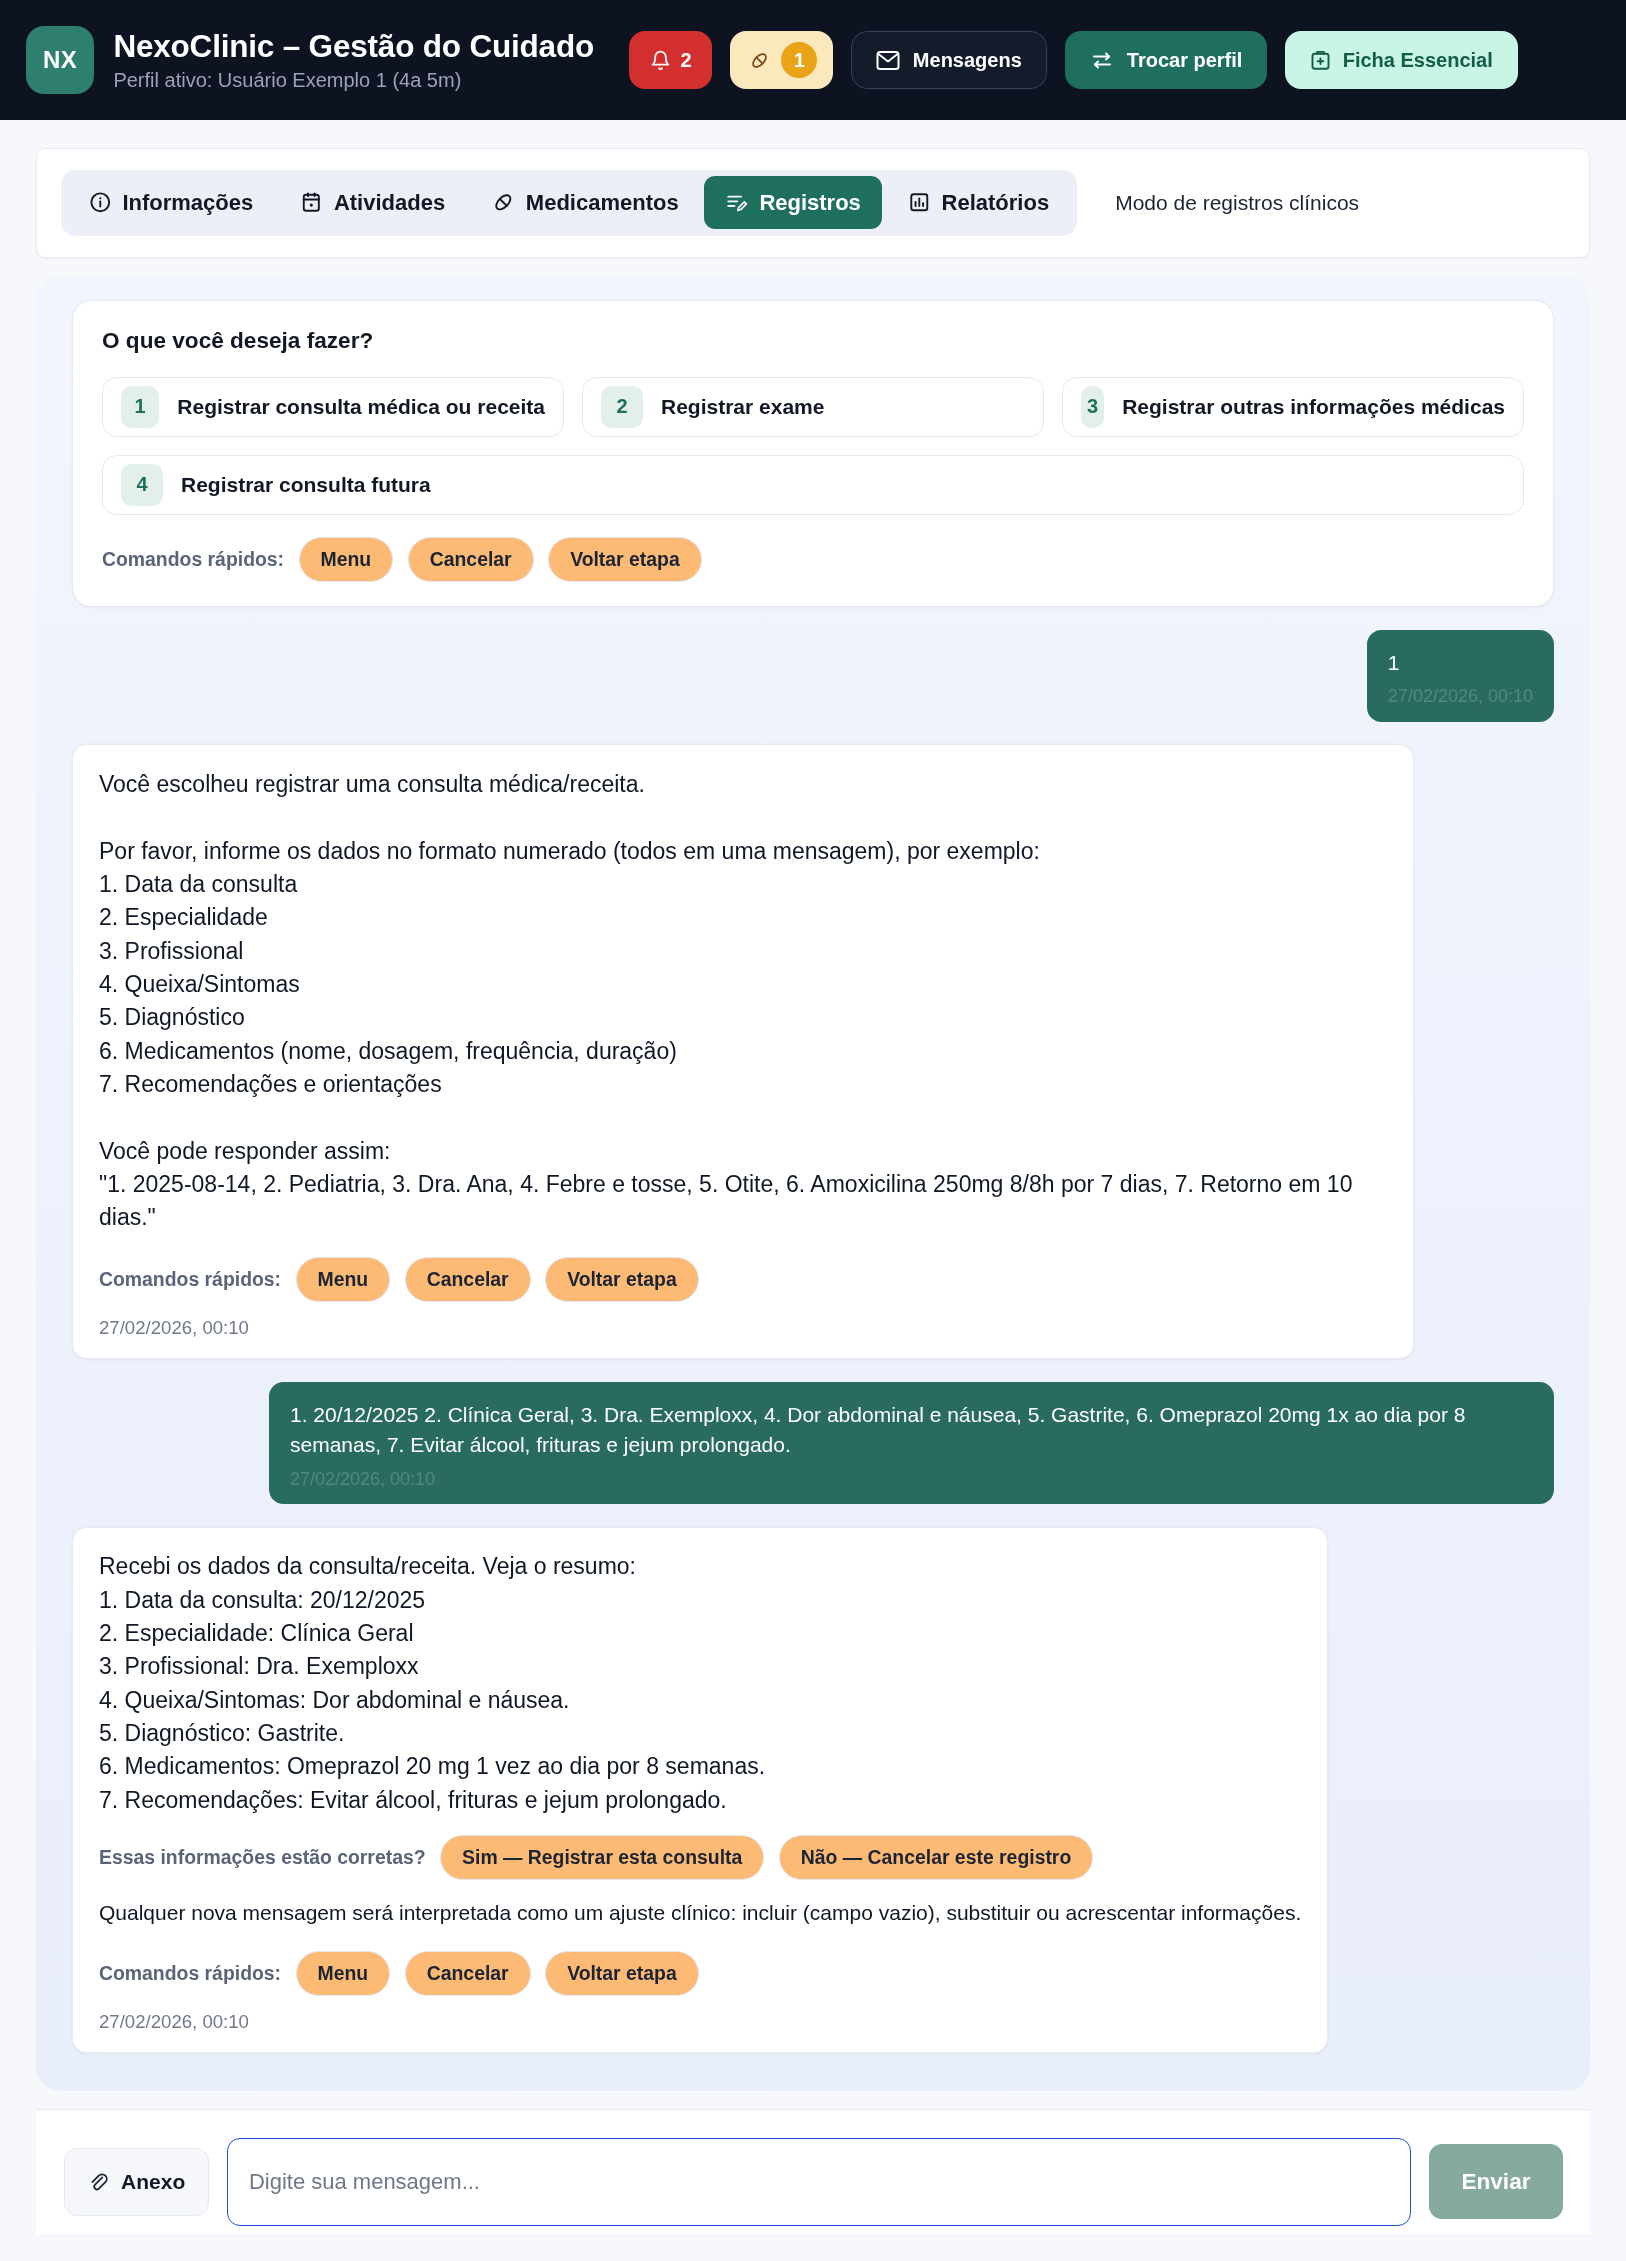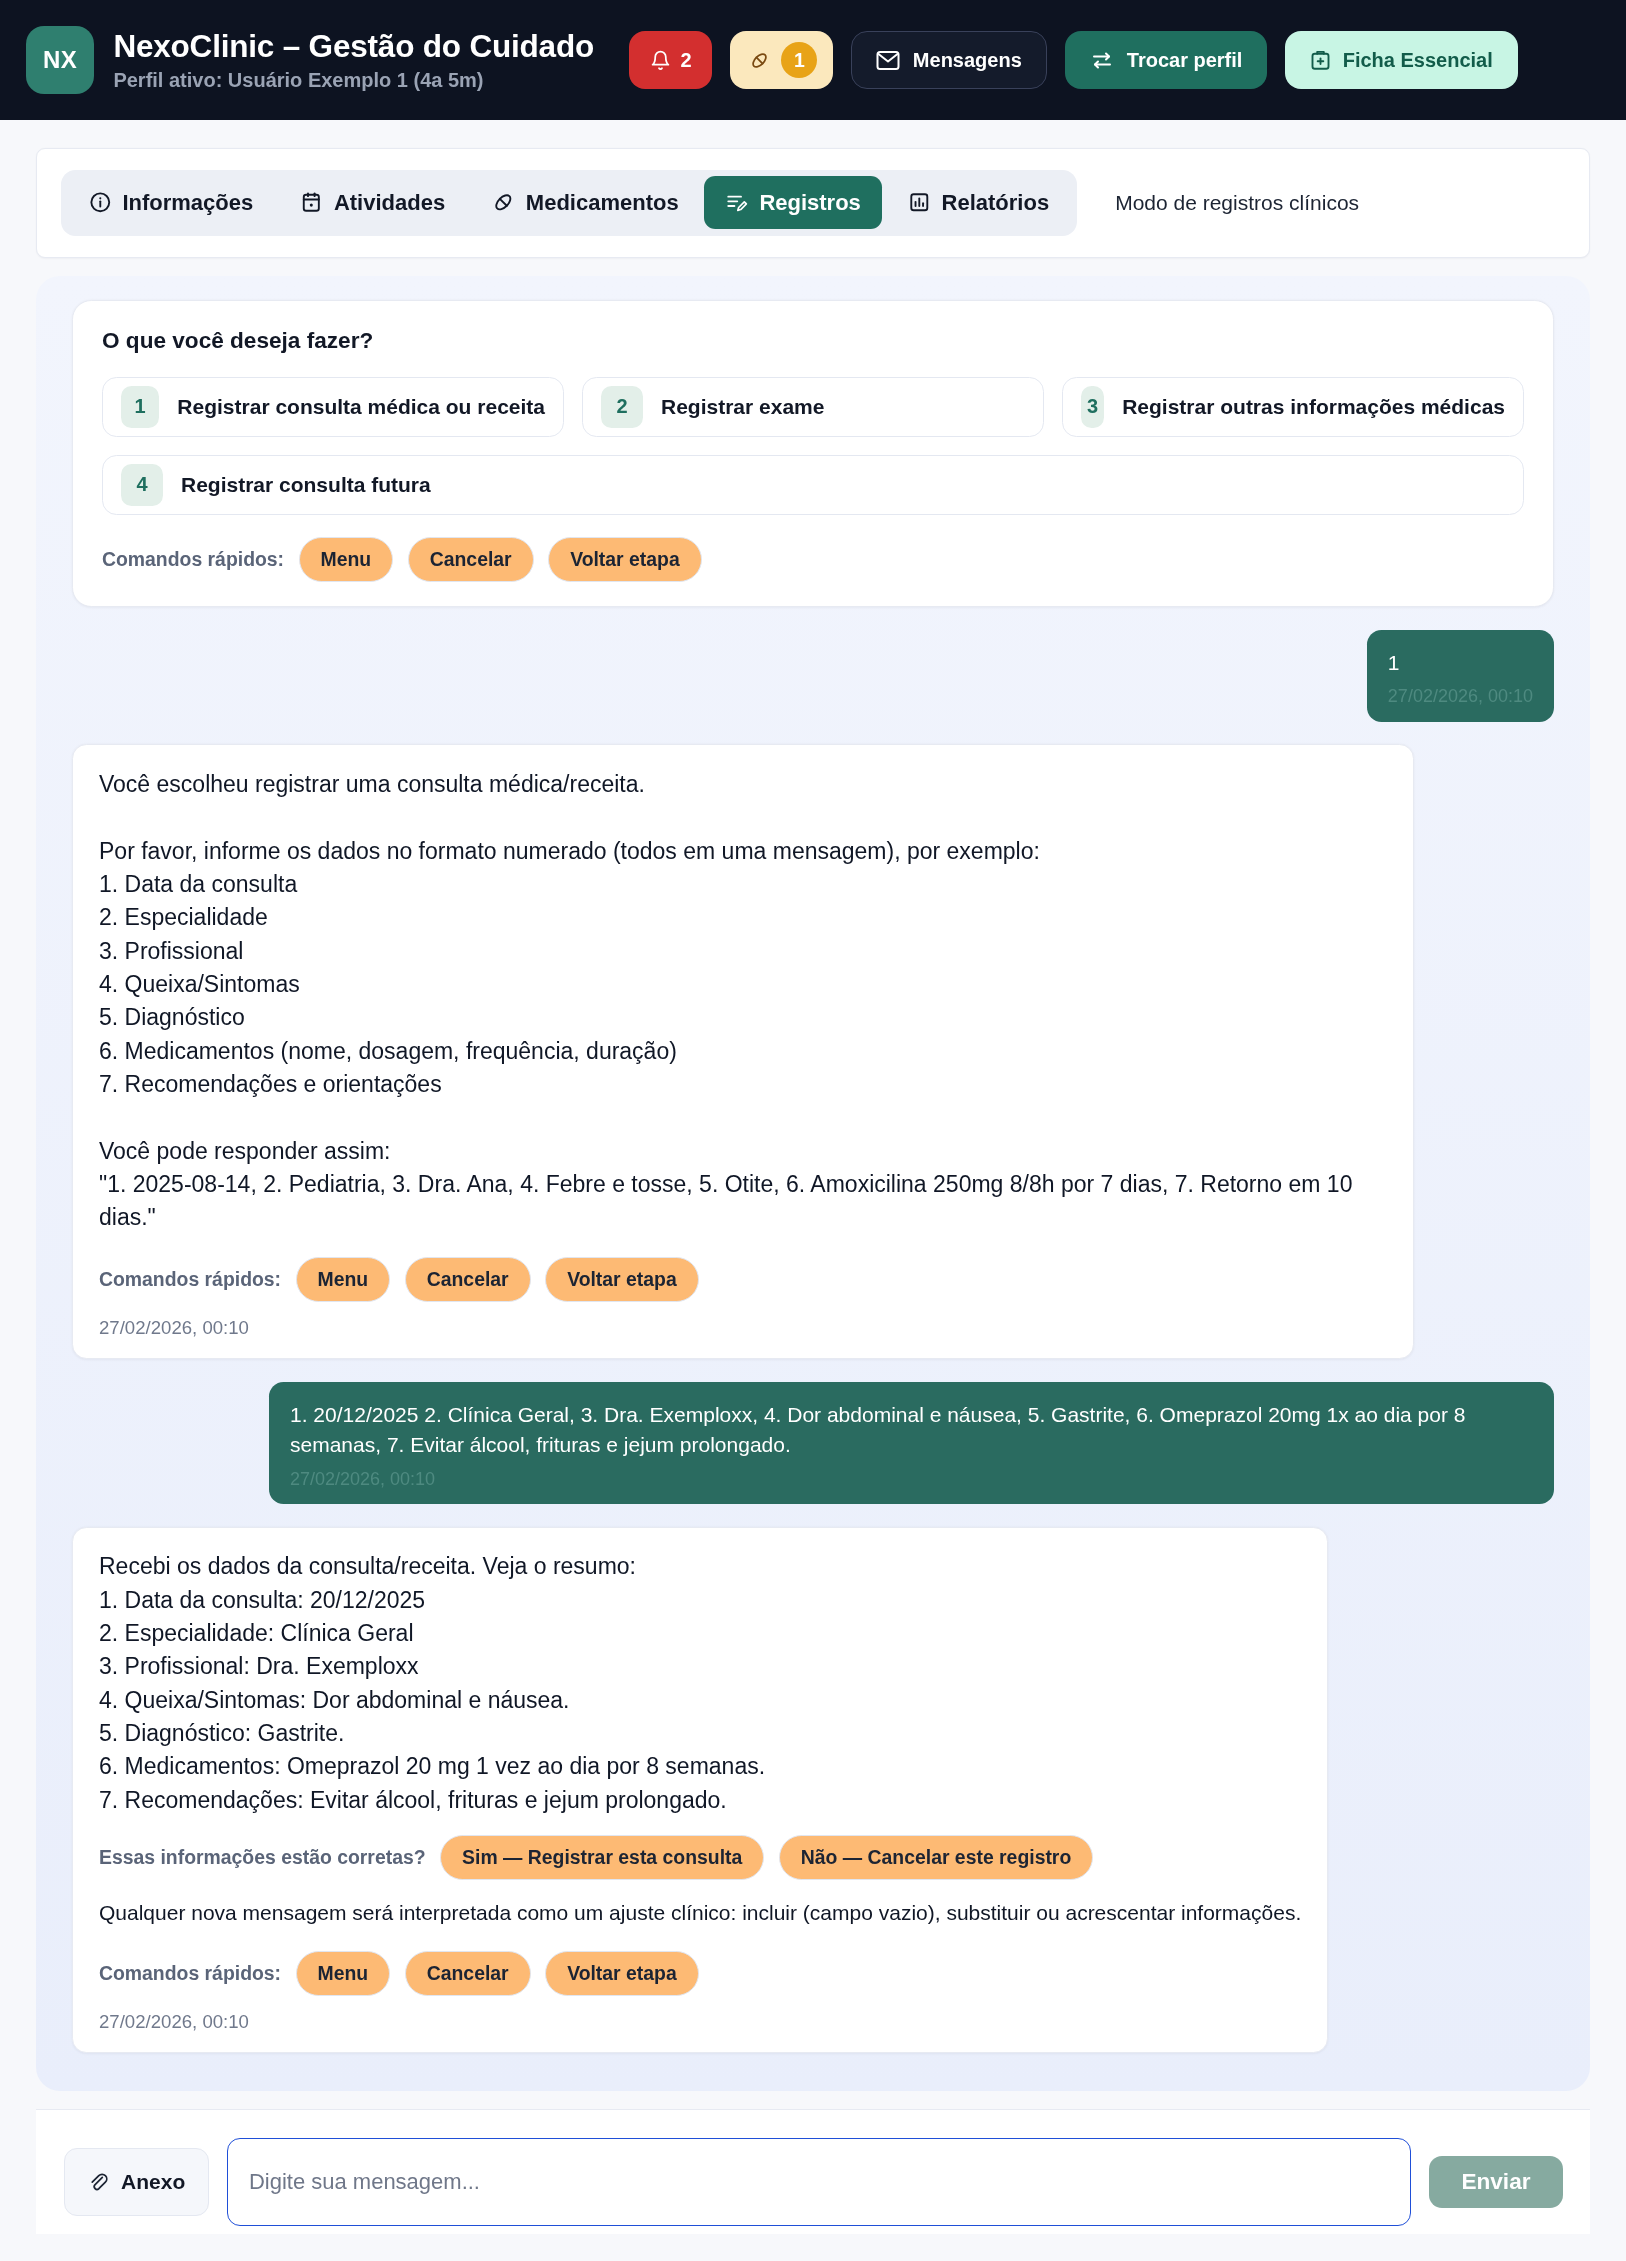--- a/index.html
+++ b/index.html
@@ -33,21 +33,21 @@
   .logo-badge {
     width: 68px; height: 68px;
     border-radius: 18px;
     background: #2f7f6f;
     color: #ffffff;
     display: flex; align-items: center; justify-content: center;
     font-size: 24px; font-weight: 700; letter-spacing: 0.4px;
   }
   .brand-text { display: flex; flex-direction: column; gap: 4.8px; }
   .brand-title { color: #ffffff; font-size: 31.5px; font-weight: 700; letter-spacing: -0.2px; white-space: nowrap; }
-  .brand-sub { color: #9aa3b4; font-size: 20px; font-weight: 700; white-space: nowrap; }
+  .brand-sub { color: #9aa3b4; font-size: 20px; font-weight: 400; white-space: nowrap; }
 
   .top-actions { display: flex; align-items: center; gap: 18px; margin-left: 14.5px; }
   .pill {
     display: flex; align-items: center; gap: 9.7px;
     border-radius: 16px;
     height: 58px;
     padding: 0 21px;
     font-size: 20px;
     font-weight: 700;
     white-space: nowrap;
@@ -215,21 +215,21 @@
     border: 1.6px solid #1f4fd8;
     background: #ffffff;
     padding: 0 21px;
     font-size: 22px;
     font-family: "Liberation Sans", sans-serif;
     color: #101726;
     outline: none;
   }
   .msg-input::placeholder { color: #6f7789; }
   .send-btn {
-    height: 52px; padding: 0 32px;
+    height: 75px; padding: 0 32px;
     border-radius: 13px;
     border: none;
     background: #86aaa0;
     color: #ffffff;
     font-size: 22.6px; font-weight: 700;
     font-family: "Liberation Sans", sans-serif;
     white-space: nowrap;
   }
 </style>
 </head>

